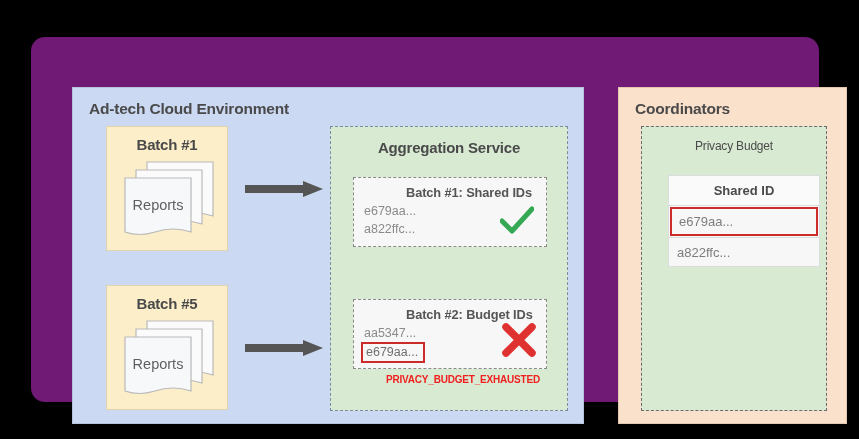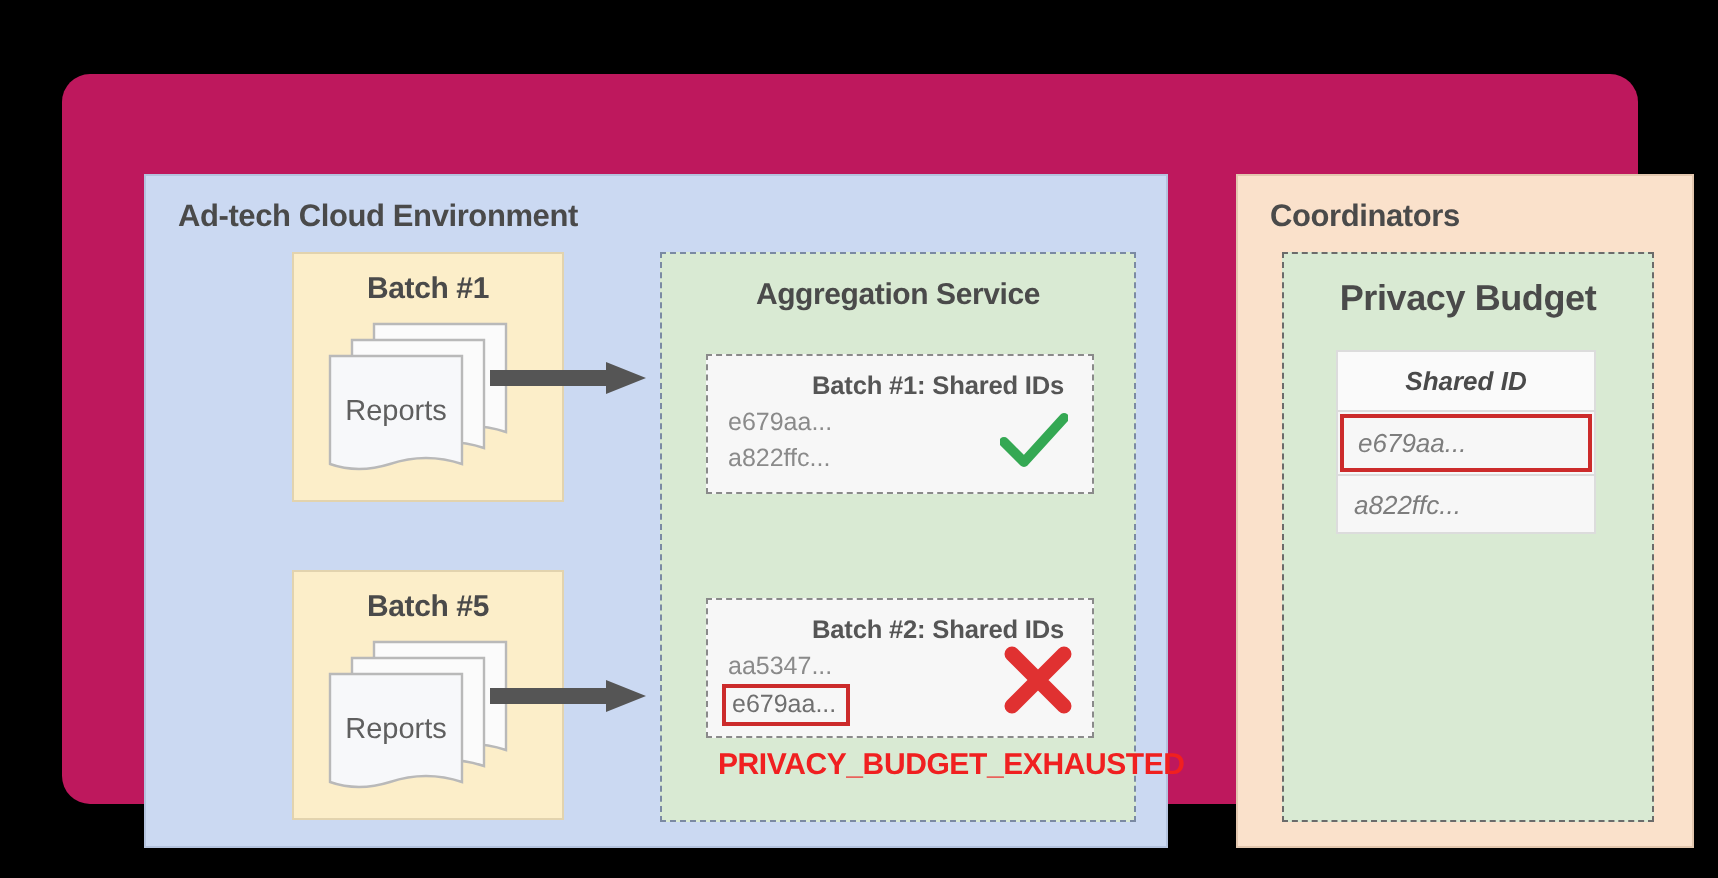--- a/index.html
+++ b/index.html
@@ -16,21 +16,21 @@
     -webkit-font-smoothing: antialiased;
   }
 
   
   #card {
     position: absolute;
     left: 31px;
     top: 37px;
     width: 788px;
     height: 365px;
-    background: #be185d;
+    background: #701a75;
     border-radius: 14px;
   }
 
   
   .box {
     position: absolute;
     box-sizing: border-box;
   }
 
   .blue-env {
@@ -139,37 +139,36 @@
     width: 38px;
     height: 36px;
   }
 
   .error-label {
     position: absolute;
     left: 0;
     right: 0;
     top: 247px;
     text-align: center;
-    font-size: 15px;
+    font-size: 10px;
     font-weight: 700;
     color: #f02020;
     letter-spacing: -0.2px;
     padding-left: 28px;
   }
 
   
   .batch-src {
     position: absolute;
     box-sizing: border-box;
     left: 33px;
-    width: 136px;
+    width: 122px;
     height: 125px;
     background: #fceec9;
     border: 1px solid #e2d3ae;
-    margin-left: 40px;
   }
   .batch-src.b1 { top: 38px; }
   .batch-src.b2 { top: 197px; }
 
   .bs-title {
     position: absolute;
     left: 0;
     right: 0;
     top: 9px;
     text-align: center;
@@ -204,34 +203,33 @@
     height: 285px;
     background: #d9ead3;
     border: 1.6px dashed #6b6b6b;
   }
   .pb-title {
     position: absolute;
     left: 0;
     right: 0;
     top: 12px;
     text-align: center;
-    font-size: 18px;
-    font-weight: 700;
+    font-size: 12px;
+    font-weight: 400;
     color: #4a4a4a;
     letter-spacing: -0.2px;
   }
 
   .pb-table {
     position: absolute;
     left: 26px;
     top: 48px;
-    width: 130px;
+    width: 152px;
     border-collapse: collapse;
     background: #f7f7f7;
-    font-style: italic;
   }
   .pb-table th {
     font-size: 13px;
     font-weight: 700;
     color: #4a4a4a;
     text-align: center;
     padding: 7px 4px;
     border: 1px solid #dcdcdc;
     background: #fafafa;
   }
@@ -317,21 +315,21 @@
         <div class="bc-id l1">e679aa...</div>
         <div class="bc-id l2">a822ffc...</div>
         <div class="check-mark">
           <svg width="34" height="28" viewBox="0 0 34 28" xmlns="http://www.w3.org/2000/svg">
             <path d="M2 15 L12 25 L32 3" stroke="#34a853" stroke-width="5" fill="none" stroke-linecap="round" stroke-linejoin="round"></path>
           </svg>
         </div>
       </div>
 
       <div class="batch-card c2">
-        <div class="bc-title">Batch #2: Shared IDs</div>
+        <div class="bc-title">Batch #2: Budget IDs</div>
         <div class="bc-id l1">aa5347...</div>
         <div class="bc-id flagged">e679aa...</div>
         <div class="x-mark">
           <svg width="38" height="36" viewBox="0 0 38 36" xmlns="http://www.w3.org/2000/svg">
             <path d="M6 5 L32 31 M32 5 L6 31" stroke="#e03131" stroke-width="7.5" fill="none" stroke-linecap="round"></path>
           </svg>
         </div>
       </div>
 
       <div class="error-label">PRIVACY_BUDGET_EXHAUSTED</div>

